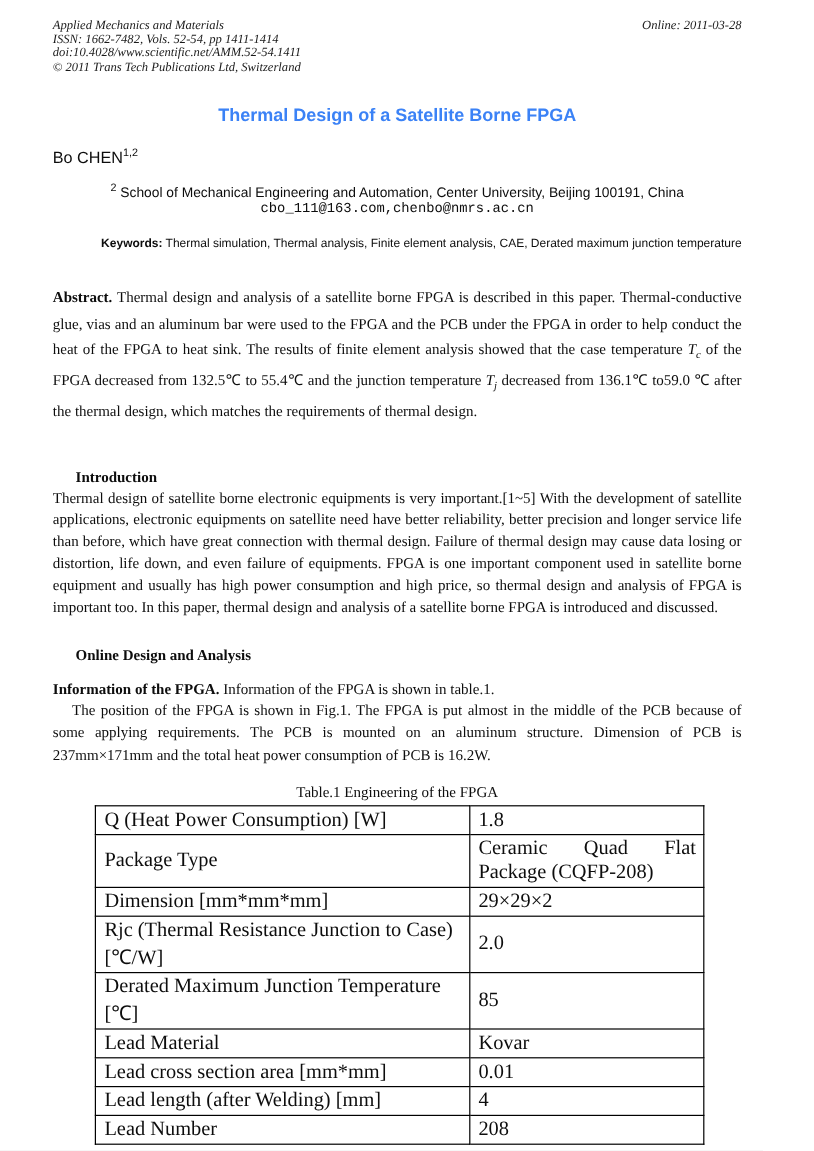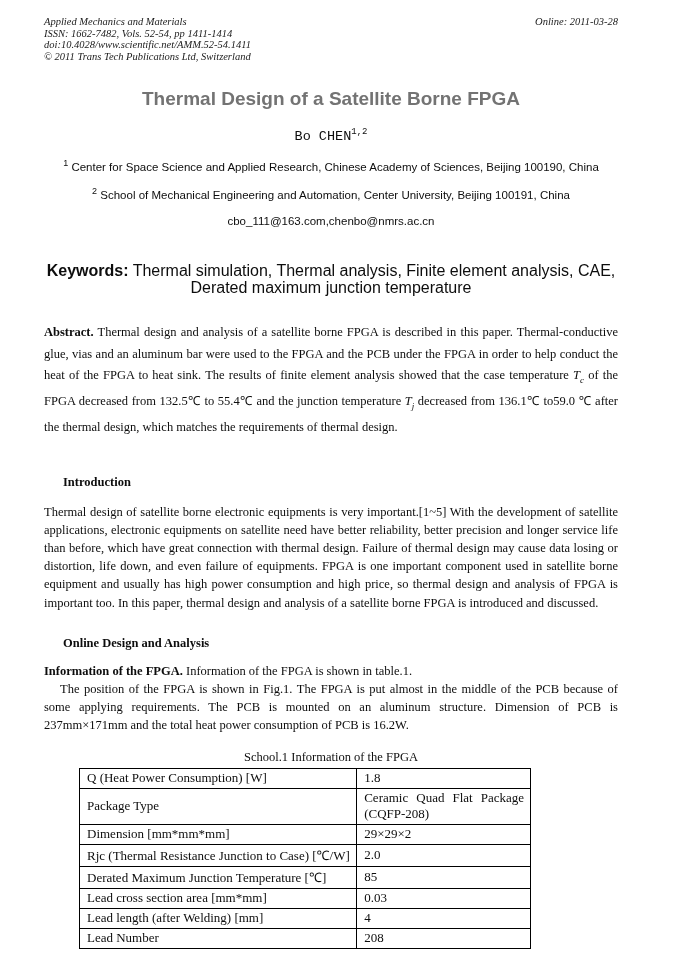--- a/index.html
+++ b/index.html
@@ -28,51 +28,50 @@
     color: #1a1a1a;
   }
   .pub-header .left div { white-space: nowrap; }
   .pub-header .right { white-space: nowrap; }
   
   .title {
     margin-top: 26px;
     text-align: center;
     font-family: "Liberation Sans", sans-serif;
     font-weight: bold;
-    font-size: 19px;
-    color: #737373;
+    font-size: 15px;
+    color: #3b82f6;
   }
   .author {
     margin-top: 17px;
-    text-align: center;
-    font-family: Liberation Mono, monospace;
+    text-align: left;
+    font-family: Liberation Sans, sans-serif;
     font-size: 13.5px;
   }
   .author sup, .affil sup { font-size: 9px; }
   .affil {
     margin-top: 11px;
     text-align: center;
     font-family: "Liberation Sans", sans-serif;
     font-size: 11.5px;
     line-height: 16px;
   }
   .affil.second { margin-top: 9px; }
   .email {
-    margin-top: 12px;
-    text-align: center;
-    font-family: Liberation Sans, sans-serif;
+    text-align: center;
+    font-family: Liberation Mono, monospace;
     font-size: 11.5px;
   }
   
   .keywords {
-    margin-top: 35px;
+    margin-top: 14px;
     font-family: "Liberation Sans", sans-serif;
-    font-size: 16px;
+    font-size: 10px;
     line-height: 17px;
-    text-align: center;
+    text-align: right;
   }
   .keywords b { font-weight: bold; }
   
   .abstract {
     margin-top: 26px;
     font-family: "Liberation Serif", serif;
     font-size: 12.5px;
     line-height: 21.5px;
     text-align: justify;
   }
@@ -84,21 +83,20 @@
   .tvar sub { font-size: 9px; font-style: italic; }
   
   .sec-heading {
     margin-top: 36px;
     font-family: "Liberation Serif", serif;
     font-weight: bold;
     font-size: 12.5px;
     margin-left: 19px;
   }
   .body-par {
-    margin-top: 13px;
     font-family: "Liberation Serif", serif;
     font-size: 12.5px;
     line-height: 18.2px;
     text-align: justify;
   }
   .sec-heading.tda { margin-top: 24px; }
   .info-par {
     margin-top: 11px;
     font-family: "Liberation Serif", serif;
     font-size: 12.5px;
@@ -109,24 +107,24 @@
   .info-par .cont { display: block; text-indent: 16px; }
   
   .tbl-caption {
     margin-top: 15px;
     text-align: center;
     font-family: "Liberation Serif", serif;
     font-size: 12.5px;
   }
   .fpga-table {
     margin: 3px 0 0 35px;
-    width: 452px;
+    width: 508px;
     border-collapse: collapse;
     font-family: "Liberation Serif", serif;
-    font-size: 13px;
+    font-size: 17px;
     color: #0d0d0d;
   }
   .fpga-table td {
     border: 1px solid #000;
     padding: 1px 6px 2px 7px;
     vertical-align: middle;
     height: 19px;
   }
   .fpga-table td.c1 { width: 300px; }
   .fpga-table td.c2 { width: 188px; text-align: justify; }
@@ -144,39 +142,38 @@
         <div>doi:10.4028/www.scientific.net/AMM.52-54.1411</div>
         <div>© 2011 Trans Tech Publications Ltd, Switzerland</div>
       </div>
       <div class="right">Online: 2011-03-28</div>
     </div>
 
     <div class="title">Thermal Design of a Satellite Borne FPGA</div>
 
     <div class="author"><span>Bo CHEN</span><sup>1,2</sup></div>
 
-    <div class="affil"><sup>1</sup><span> Center for Space Science and Applied Research, Chinese Academy of Sciences, Beijing 100190, China</span></div>
 
     <div class="affil second"><sup>2</sup><span> School of Mechanical Engineering and Automation, Center University, Beijing 100191, China</span></div>
 
     <div class="email">cbo_111@163.com,chenbo@nmrs.ac.cn</div>
 
     <div class="keywords"><b>Keywords:</b><span> Thermal simulation, Thermal analysis, Finite element analysis, CAE, Derated maximum junction temperature</span></div>
 
     <div class="abstract"><span class="lbl">Abstract.</span><span> Thermal design and analysis of a satellite borne FPGA is described in this paper. Thermal-conductive glue, vias and an aluminum bar were used to the FPGA and the PCB under the FPGA in order to help conduct the heat of the FPGA to heat sink. The results of finite element analysis showed that the case temperature </span><span class="tvar"><span>T</span><sub>c</sub></span><span> of the FPGA decreased from 132.5℃ to 55.4℃ and the junction temperature </span><span class="tvar"><span>T</span><sub>j</sub></span><span> decreased from 136.1℃ to59.0 ℃ after the thermal design, which matches the requirements of thermal design.</span></div>
 
     <div class="sec-heading">Introduction</div>
 
     <div class="body-par">Thermal design of satellite borne electronic equipments is very important.[1~5] With the development of satellite applications, electronic equipments on satellite need have better reliability, better precision and longer service life than before, which have great connection with thermal design. Failure of thermal design may cause data losing or distortion, life down, and even failure of equipments. FPGA is one important component used in satellite borne equipment and usually has high power consumption and high price, so thermal design and analysis of FPGA is important too. In this paper, thermal design and analysis of a satellite borne FPGA is introduced and discussed.</div>
 
     <div class="sec-heading tda">Online Design and Analysis</div>
 
     <div class="info-par"><span class="lbl">Information of the FPGA.</span><span> Information of the FPGA is shown in table.1.</span><span class="cont">The position of the FPGA is shown in Fig.1. The FPGA is put almost in the middle of the PCB because of some applying requirements. The PCB is mounted on an aluminum structure. Dimension of  PCB is  237mm×171mm and the total heat power consumption of PCB is 16.2W.</span></div>
 
-    <div class="tbl-caption">School.1 Information of the FPGA</div>
+    <div class="tbl-caption">Table.1 Engineering of the FPGA</div>
 
     <table class="fpga-table">
       <tbody>
         <tr>
           <td class="c1">Q (Heat Power Consumption) [W]</td>
           <td class="c2">1.8</td>
         </tr>
         <tr>
           <td class="c1">Package Type</td>
           <td class="c2">Ceramic Quad Flat Package (CQFP-208)</td>
@@ -187,22 +184,26 @@
         </tr>
         <tr>
           <td class="c1">Rjc (Thermal Resistance Junction to Case)  [℃/W]</td>
           <td class="c2">2.0</td>
         </tr>
         <tr>
           <td class="c1">Derated Maximum Junction Temperature [℃]</td>
           <td class="c2">85</td>
         </tr>
         <tr>
+          <td class="c1">Lead Material</td>
+          <td class="c2">Kovar</td>
+        </tr>
+        <tr>
           <td class="c1">Lead cross section area [mm*mm]</td>
-          <td class="c2">0.03</td>
+          <td class="c2">0.01</td>
         </tr>
         <tr>
           <td class="c1">Lead length (after Welding) [mm]</td>
           <td class="c2">4</td>
         </tr>
         <tr>
           <td class="c1">Lead Number</td>
           <td class="c2">208</td>
         </tr>
       </tbody>

